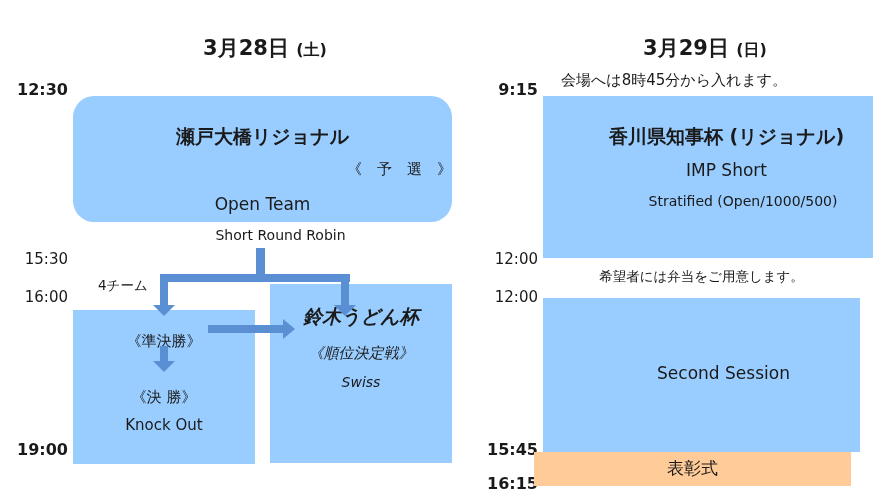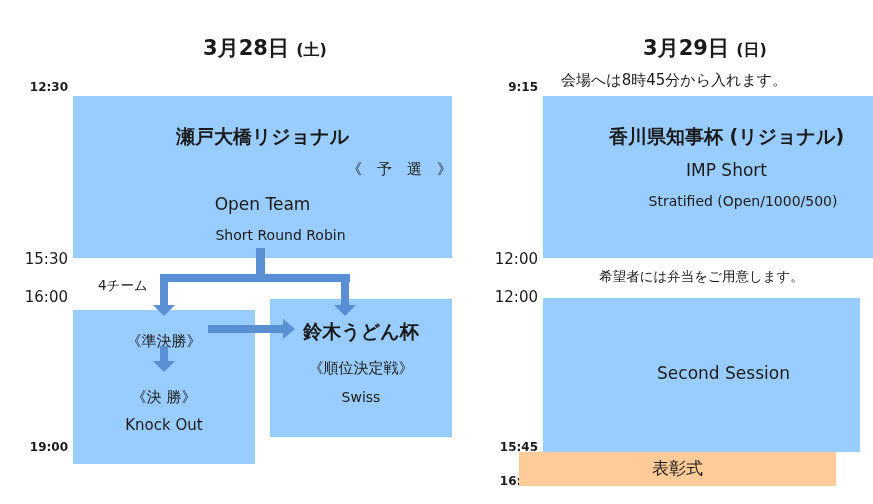--- a/index.html
+++ b/index.html
@@ -2,21 +2,21 @@
 <html><head>
 <meta charset="utf-8">
 <style>
   html, body { margin:0; padding:0; background:#ffffff; }
   body { width:873px; height:504px; position:relative; overflow:hidden;
          font-family:"DejaVu Sans", "Liberation Sans", sans-serif; color:#1a1a1a; }
   .abs { position:absolute; }
   .day-title { font-weight:bold; font-size:21px; text-align:center; white-space:nowrap; }
   .day-title .dow { font-size:16px; }
   .time { font-size:15px; text-align:right; width:60px; white-space:nowrap; }
-  .time.bold { font-weight:bold; font-size:12px; }
+  .time.bold { font-weight:bold; font-size:16px; }
   .box { background:#99ccff; }
   .box.award { background:#ffcc99; }
   .center { text-align:center; white-space:nowrap; }
   .t-title { font-weight:bold; font-size:19px; }
   .t-md { font-size:17px; }
   .t-sm { font-size:14px; }
   .note { font-size:14.5px; white-space:nowrap; }
   .arrow { background:#5b8fd4; }
   .tri { width:0; height:0; border-left:11px solid transparent; border-right:11px solid transparent; border-top:11px solid #5b8fd4; }
   .tri-r { width:0; height:0; border-top:10px solid transparent; border-bottom:10px solid transparent; border-left:12px solid #5b8fd4; }
@@ -27,34 +27,34 @@
 <div class="abs day-title" style="left:150px; top:34px; width:230px;">
   <span>3月28日</span>
   <span class="dow">(土)</span>
 </div>
 
 <div class="abs time bold" style="left:8px; top:80px;">12:30</div>
 <div class="abs time" style="left:8px; top:250px;">15:30</div>
 <div class="abs time" style="left:8px; top:288px;">16:00</div>
 <div class="abs time bold" style="left:8px; top:440px;">19:00</div>
 
-<div class="abs box" style="left:73px; top:96px; width:379px; height:162px;">
+<div class="abs box" style="left:73px; top:96px; width:379px; height:126px;border-radius:21px;">
   <div class="abs center t-title" style="left:0; right:0; top:28px;">瀬戸大橋リジョナル</div>
   <div class="abs center t-sm" style="left:0; right:0; top:64px; font-size:15px;text-align:right;">《　予　選　》</div>
   <div class="abs center t-md" style="left:0; right:0; top:98px;">Open Team</div>
   <div class="abs center t-sm" style="left:0; right:0; top:131px;padding-left:36px;">Short Round Robin</div>
 </div>
 
 <div class="abs box" style="left:73px; top:298px; width:182px; height:154px;margin-top:12px;">
   <div class="abs center t-sm" style="left:0; right:0; top:22px; font-size:15px;">《準決勝》</div>
   <div class="abs center t-sm" style="left:0; right:0; top:78px; font-size:15px;">《決 勝》</div>
   <div class="abs center t-sm" style="left:0; right:0; top:106px; font-size:15px;">Knock Out</div>
 </div>
 
-<div class="abs box" style="left:270px; top:299px; width:182px; height:138px;">
+<div class="abs box" style="left:270px; top:284px; width:182px; height:179px;font-style:italic;">
   <div class="abs center t-title" style="left:0; right:0; top:20px;">鈴木うどん杯</div>
   <div class="abs center t-sm" style="left:0; right:0; top:60px; font-size:15px;">《順位決定戦》</div>
   <div class="abs center t-sm" style="left:0; right:0; top:90px;">Swiss</div>
 </div>
 
 <div class="abs arrow" style="left:256px; top:248px; width:9px; height:26px;"></div>
 <div class="abs arrow" style="left:160px; top:274px; width:190px; height:8px;"></div>
 <div class="abs arrow" style="left:160px; top:274px; width:8px; height:32px;"></div>
 <div class="abs tri" style="left:153px; top:305px;"></div>
 <div class="abs arrow" style="left:341px; top:274px; width:8px; height:32px;"></div>
@@ -86,15 +86,15 @@
   <div class="abs center t-md" style="left:0; right:0; top:64px;">IMP Short</div>
   <div class="abs center t-sm" style="left:0; right:0; top:97px;padding-left:33px;">Stratified (Open/1000/500)</div>
 </div>
 
 <div class="abs note center" style="left:543px; width:317px; top:268px; font-size:13.5px;">希望者には弁当をご用意します。</div>
 
 <div class="abs box" style="left:543px; top:298px; width:317px; height:154px;">
   <div class="abs center t-md" style="left:0; right:0; top:65px;margin-left:44px;">Second Session</div>
 </div>
 
-<div class="abs box award" style="left:519px; top:452px; width:317px; height:34px;">
+<div class="abs box award" style="left:534px; top:452px; width:317px; height:34px;">
   <div class="abs center t-md" style="left:0; right:0; top:5px;">表彰式</div>
 </div>
 
 </body></html>

